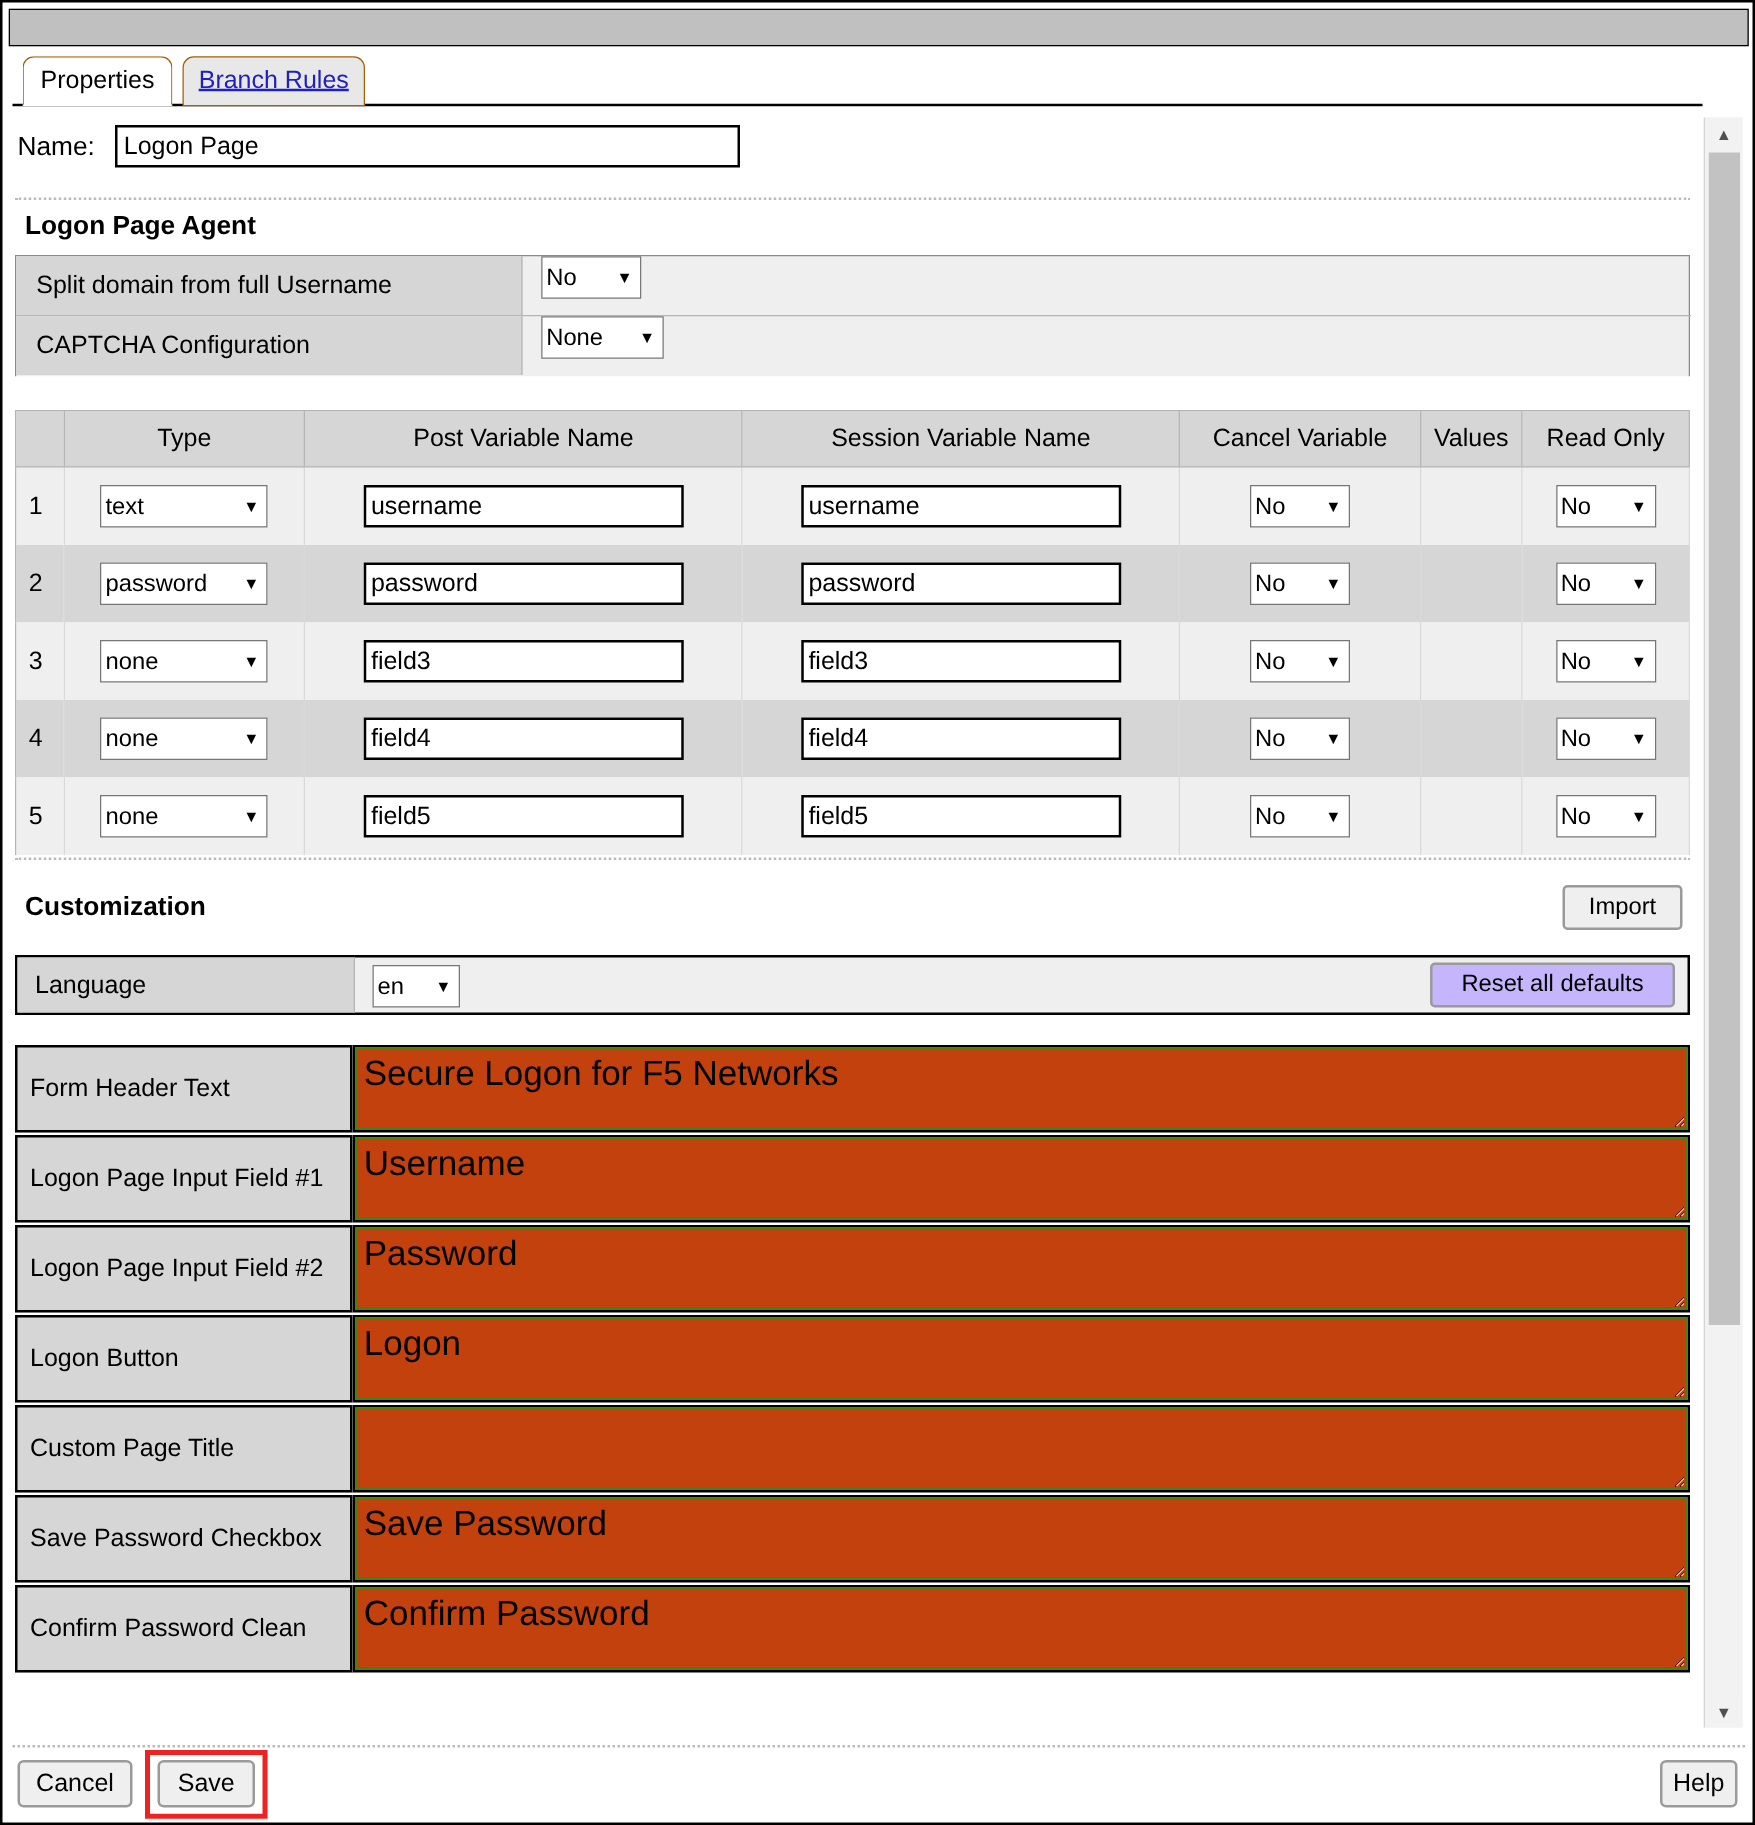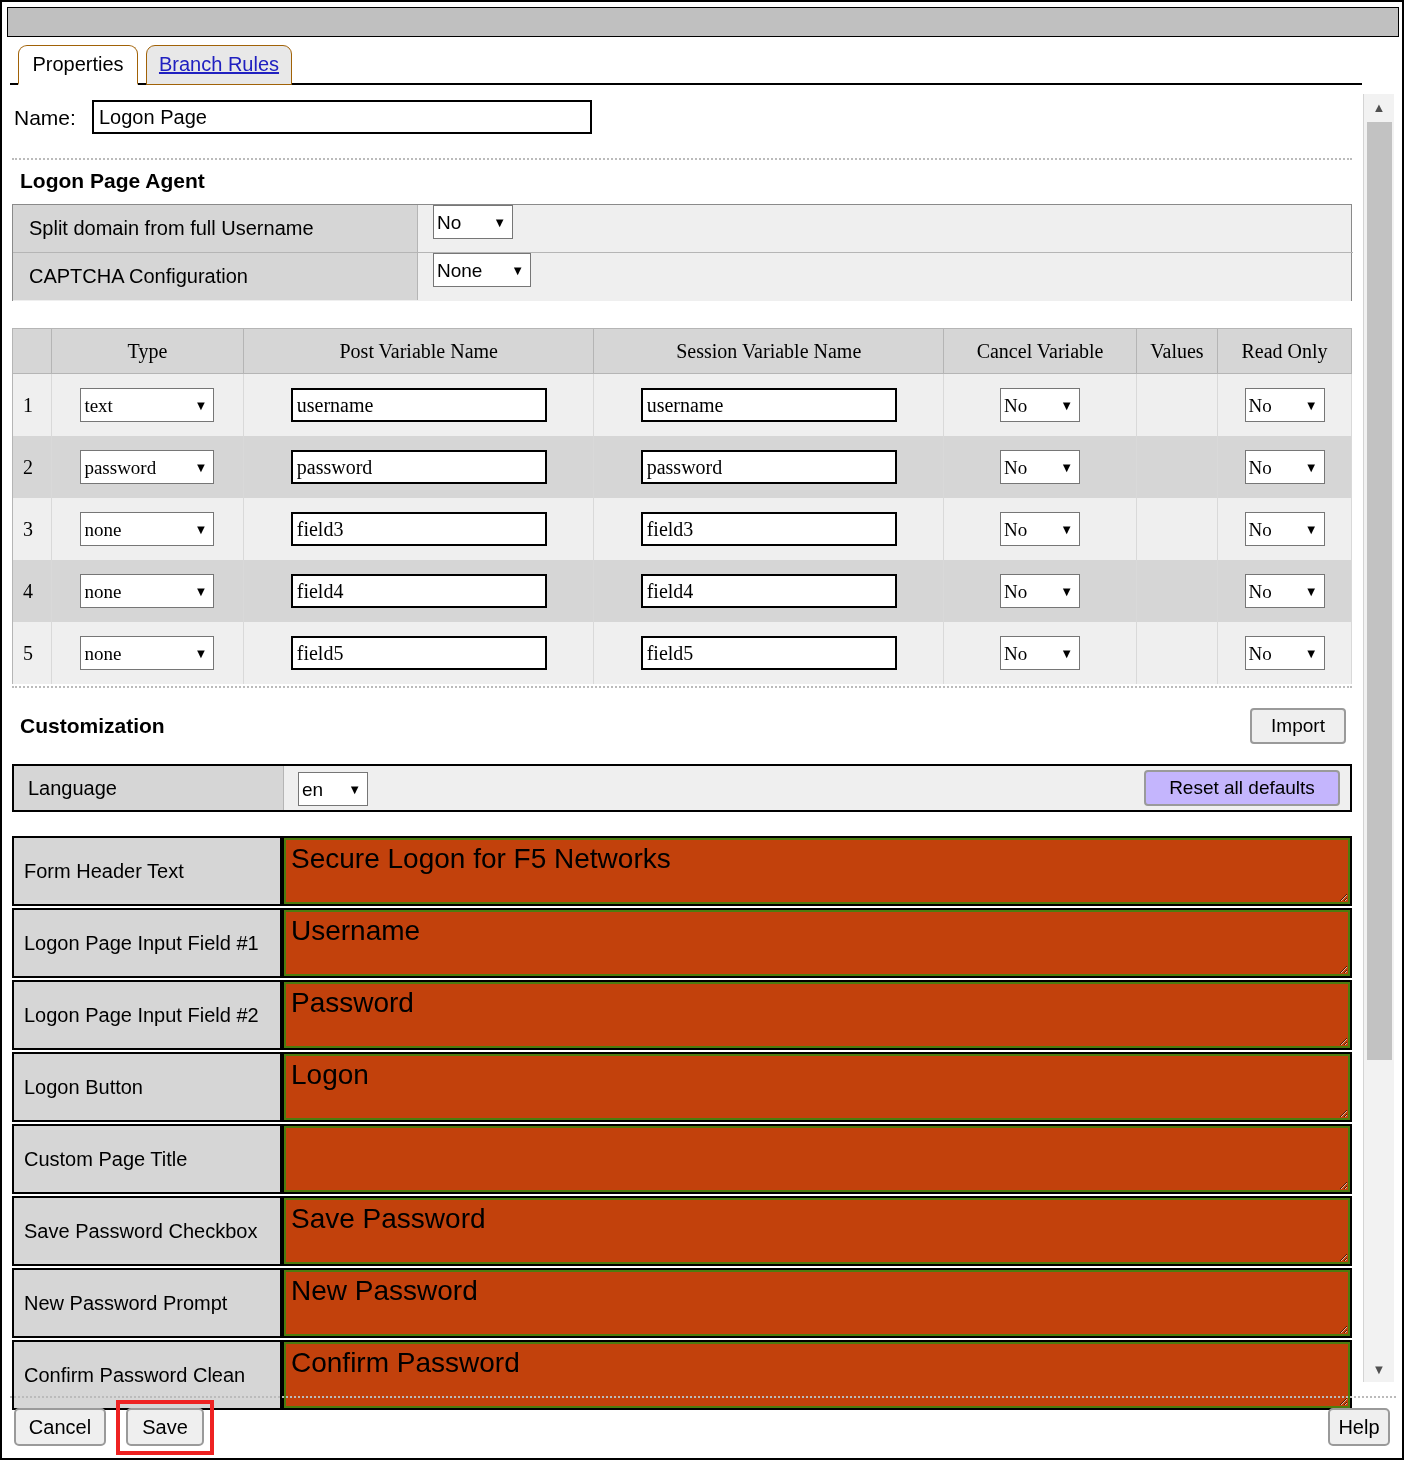--- a/index.html
+++ b/index.html
@@ -113,21 +113,20 @@
   .selwrap{position:relative;display:inline-block;}
   .selwrap .arw{
     position:absolute;right:7px;top:50%;transform:translateY(-50%);
     font-size:13px;pointer-events:none;line-height:1;
   }
   
   .ftable{
     position:absolute;left:10px;top:326px;width:1340px;
     border-collapse:collapse;
     table-layout:fixed;
-    font-family:Liberation Serif, serif;
   }
   .ftable th{
     background:#d6d6d6;
     border:1px solid #b5b5b5;
     font-size:20px;font-weight:normal;
     height:42px;
     text-align:center;
   }
   .ftable td{
     border-left:1px solid #d9d9d9;
@@ -439,26 +438,20 @@
         <textarea class="ta" style=""></textarea>
       </td>
     </tr>
     <tr>
       <td class="clabel">Save Password Checkbox</td>
       <td class="cval">
         <textarea class="ta" style="">Save Password</textarea>
       </td>
     </tr>
     <tr>
-      <td class="clabel">New Password Prompt</td>
-      <td class="cval">
-        <textarea class="ta" style="">New Password</textarea>
-      </td>
-    </tr>
-    <tr>
       <td class="clabel">Confirm Password Clean</td>
       <td class="cval">
         <textarea class="ta" style="">Confirm Password</textarea>
       </td>
     </tr>
   </tbody>
     </table>
 
   <div class="sbtrack">
     <div class="sbup">▲</div>

